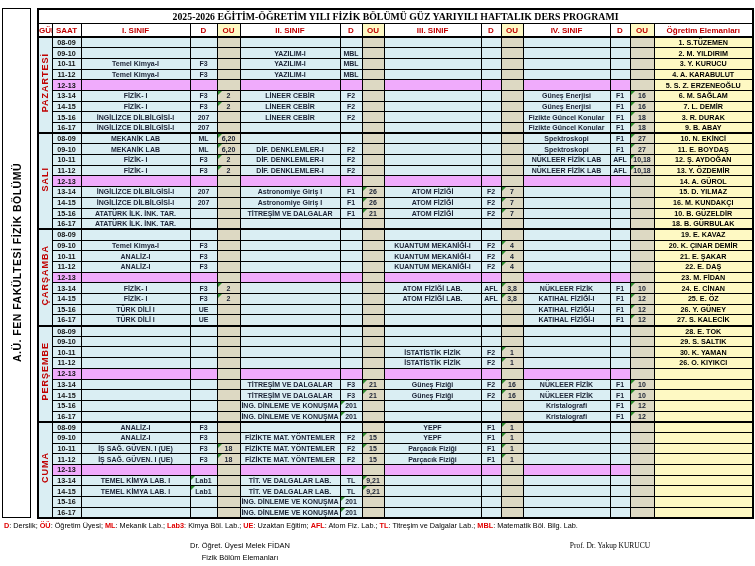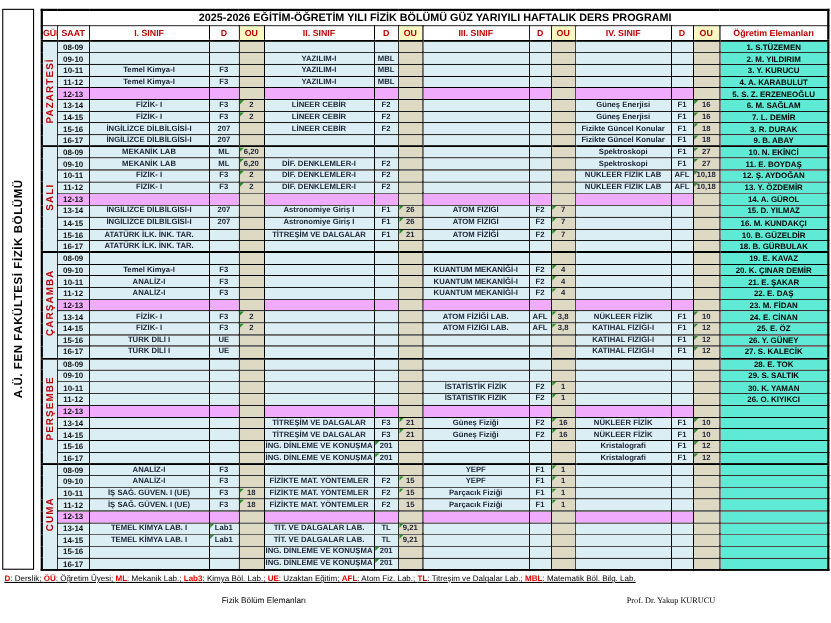--- a/index.html
+++ b/index.html
@@ -21,44 +21,44 @@
   
   table.sched{
     position:absolute;left:37px;top:8px;
     border-collapse:collapse;table-layout:fixed;width:716px;
     border:2px solid #000;
   }
   table.sched th,table.sched td{
     border:1px solid #000;padding:0;overflow:hidden;white-space:nowrap;
     text-align:center;vertical-align:middle;position:relative;
   }
-  th.title-row{height:13px;font-size:9.8px;font-weight:bold;background:#fff;color:#000;}
+  th.title-row{height:13px;font-size:9.8px;font-weight:bold;background:#fff;color:#000;font-family:Liberation Serif, serif;}
   tr.head th{height:12px;font-size:8px;font-weight:bold;color:#c00000;background:#fff;}
   tr.head th.ou-h{background:#fef9c3;}
   tbody tr{height:10.7px;}
   td.course{background:#daeef3;font-size:7px;font-weight:bold;color:#1b2235;}
   td.room{background:#daeef3;font-size:7px;font-weight:bold;color:#1b2235;}
   td.ou{background:#ddd9c3;font-size:7px;font-weight:bold;color:#1b2235;}
   td.time{background:#daeef3;font-size:7.2px;font-weight:bold;color:#111;}
   td.day{background:#daeef3;}
   td.day span{
     display:inline-block;writing-mode:vertical-rl;transform:rotate(180deg);
     color:#c00000;font-weight:bold;font-size:9px;letter-spacing:1px;white-space:nowrap;
   }
-  td.ins{background:#5eead4;font-size:7.2px;font-weight:bold;text-align:left;padding-left:2px;color:#000;}
+  td.ins{background:#fef9c3;font-size:7.2px;font-weight:bold;text-align:left;padding-left:2px;color:#000;}
   tr.lunch td.tan{background:#f0abfc;}
   tr.day-start td{border-top:2px solid #000;}
   td.flag::before{
     content:"";position:absolute;top:0;left:0;width:0;height:0;
     border-top:4px solid #2e8b2e;border-right:4px solid transparent;
   }
   
   .legend{
     position:absolute;left:4px;top:521px;width:748px;
-    font-size:7.3px;color:#000;white-space:nowrap;text-decoration:underline;
+    font-size:7.3px;color:#000;white-space:nowrap;
   }
   .legend .lk{color:#e00000;font-weight:bold;}
   
   .sig{position:absolute;text-align:center;font-size:7.5px;line-height:12px;color:#000;}
   .sig-left{left:120px;top:540px;width:240px;}
   .sig-right{left:500px;top:540px;width:220px;font-family:Liberation Serif, serif;}
 </style>
 </head>
 <body>
 
@@ -831,17 +831,18 @@
         <td class="room tan"></td>
         <td class="ou"></td>
         <td class="ins"></td>
       </tr>
     </tbody>
 </table>
 
 <div class="legend"><span class="lk">D</span><span>: Derslik; </span><span class="lk">ÖÜ</span><span>: Öğretim Üyesi; </span><span class="lk">ML</span><span>: Mekanik Lab.; </span><span class="lk">Lab3</span><span>: Kimya Böl. Lab.; </span><span class="lk">UE</span><span>: Uzaktan Eğitim; </span><span class="lk">AFL</span><span>: Atom Fiz. Lab.; </span><span class="lk">TL</span><span>: Titreşim ve Dalgalar Lab.; </span><span class="lk">MBL</span><span>: Matematik Böl. Bilg. Lab.</span></div>
 
 <div class="sig sig-left">
+  <div>Dr. Öğret. Üyesi Melek FİDAN</div>
   <div>Fizik Bölüm Elemanları</div>
 </div>
 <div class="sig sig-right">
   <div>Prof. Dr. Yakup KURUCU</div>
 </div>
 
 </body></html>

